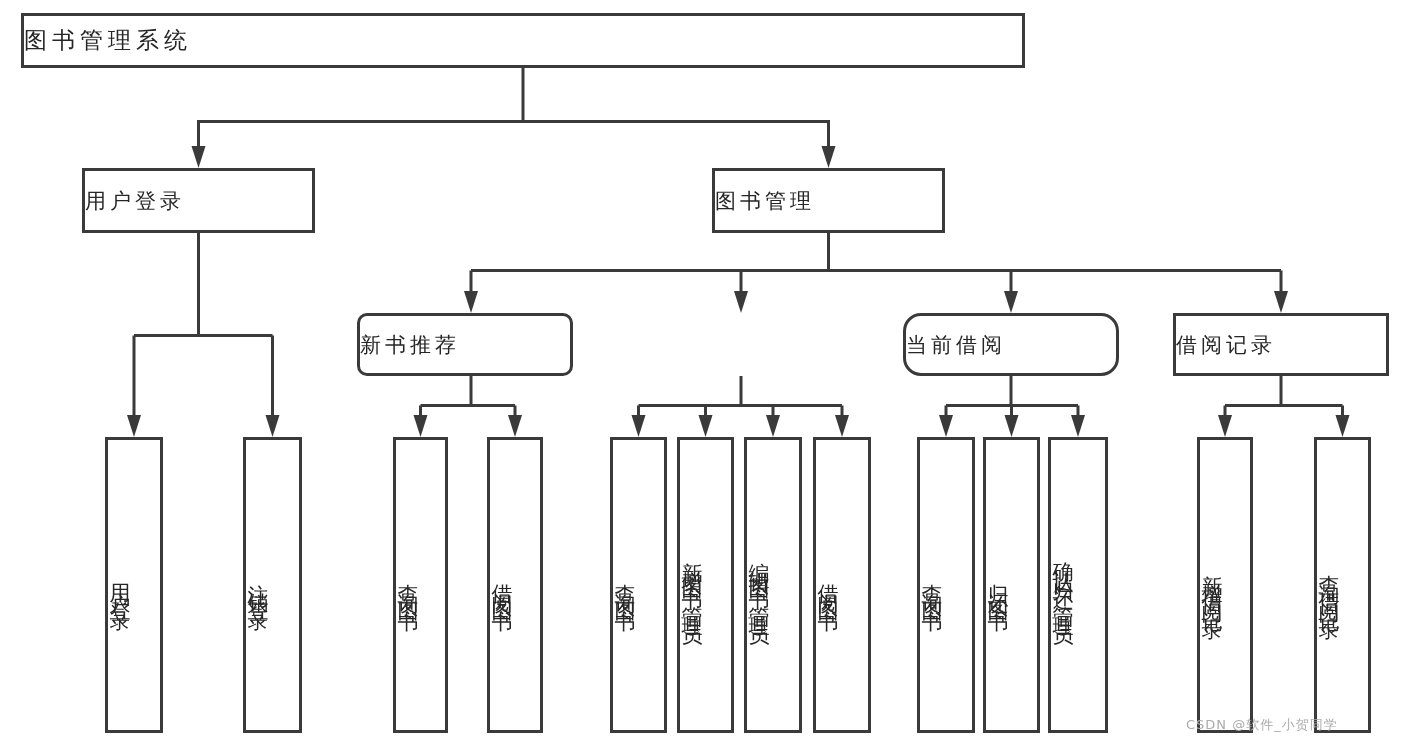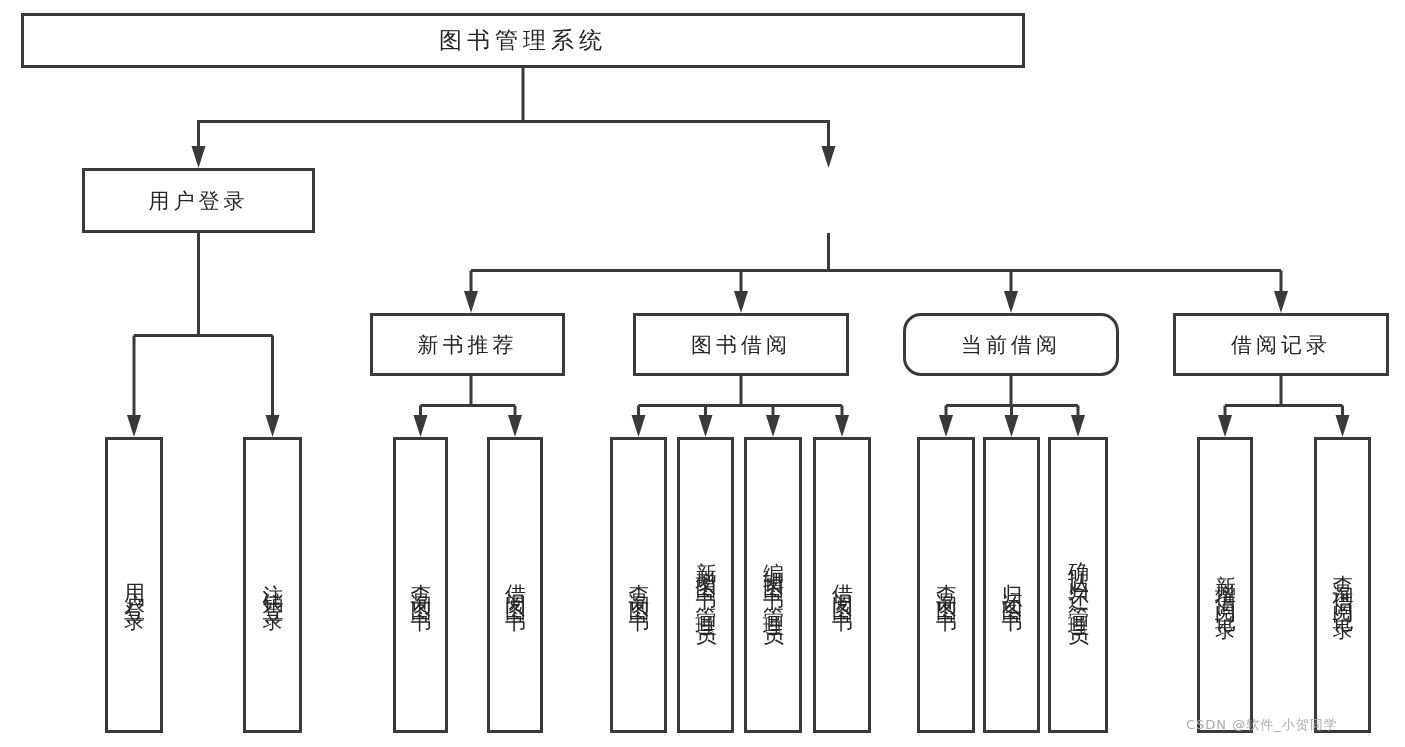--- a/index.html
+++ b/index.html
@@ -10,21 +10,21 @@
     overflow:hidden;
   }
   .connectors { position:absolute; left:0; top:0; z-index:1; }
   .connectors .ln { stroke:var(--line,#3a3a3a); stroke-width:3; fill:none; }
   .connectors .ar { fill:var(--line,#3a3a3a); stroke:none; }
   .box {
     position:absolute; z-index:2; box-sizing:border-box;
     background:var(--box-background,#ffffff);
     border:3px solid var(--line,#383838);
     color:var(--text,#262626);
-    display:flex; align-items:center; justify-content:center;
+    display:flex; align-items:center; 
   }
   .hbox .lbl { font-size:21px; letter-spacing:4px; white-space:nowrap; }
   .root-box .lbl { font-size:23px; letter-spacing:5px; }
   .vbox .lbl {
     writing-mode:vertical-rl; text-orientation:mixed;
     font-size:21px; letter-spacing:9px; line-height:1.1; white-space:nowrap;
   }
   .watermark {
     position:absolute; z-index:5; left:1186px; top:716px;
     font-size:13px; letter-spacing:1px;
@@ -72,26 +72,26 @@
     <polygon class="ar" points="1335.5,415 1349.5,415 1342.5,437"></polygon>
   </svg>
 
   <div class="box hbox root-box" style="left:21px;top:13px;width:1004px;height:55px;">
     <span class="lbl">图书管理系统</span>
   </div>
 
   <div class="box hbox" style="left:82px;top:168px;width:233px;height:65px;">
     <span class="lbl">用户登录</span>
   </div>
+  <div class="box hbox" style="left:712px;top:168px;width:233px;height:65px;">
+    <span class="lbl">图书管理</span>
+  </div>
 
-  <div class="box hbox" style="left:370px;top:313px;width:195px;height:63px;">
+  <div class="box hbox" style="left:357px;top:313px;width:216px;height:63px;border-radius:10px;">
     <span class="lbl">新书推荐</span>
-  </div>
-  <div class="box hbox" style="left:633px;top:313px;width:216px;height:63px;">
-    <span class="lbl">图书借阅</span>
   </div>
   <div class="box hbox" style="left:903px;top:313px;width:216px;height:63px;border-radius:18px;">
     <span class="lbl">当前借阅</span>
   </div>
   <div class="box hbox" style="left:1173px;top:313px;width:216px;height:63px;">
     <span class="lbl">借阅记录</span>
   </div>
 
   <div class="box vbox" style="left:105px;top:437px;width:58px;height:296px;">
     <span class="lbl">用户登录</span>

